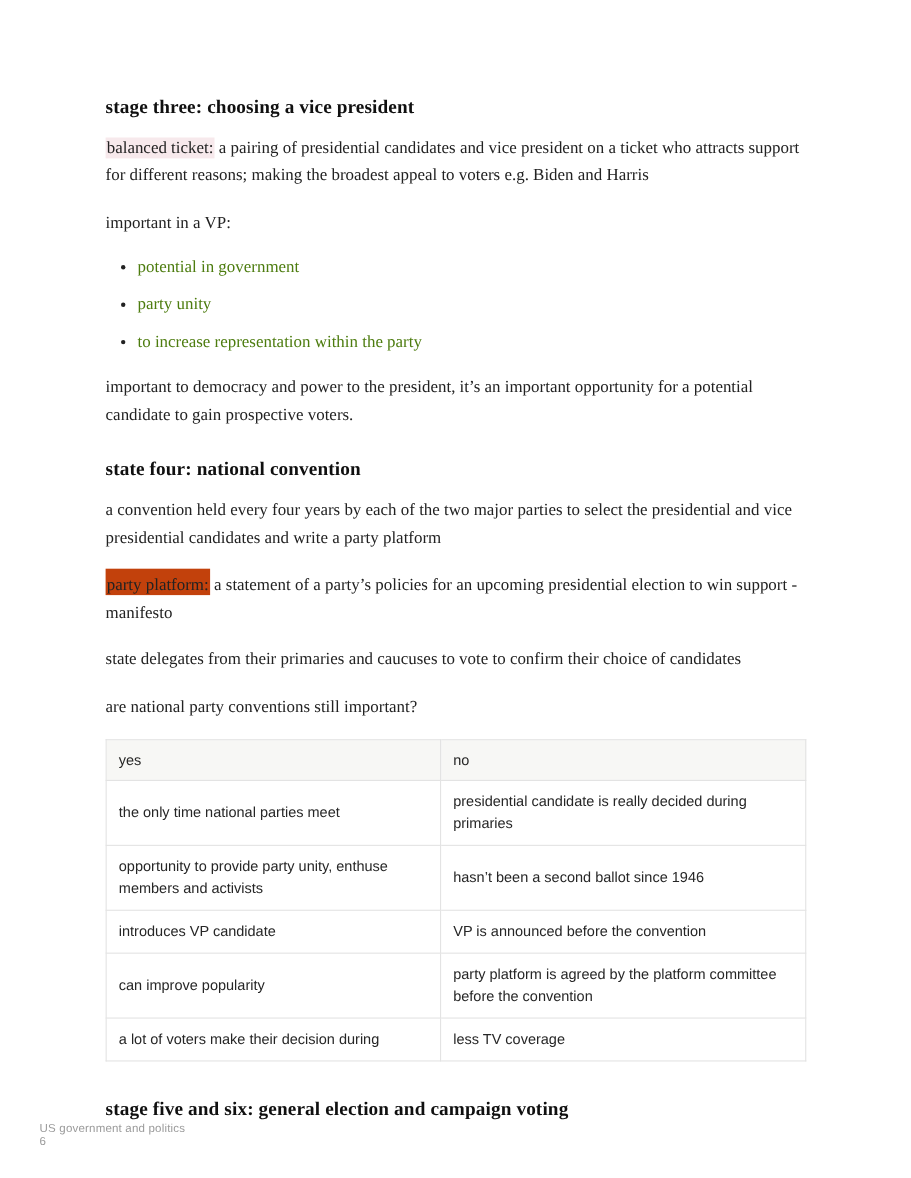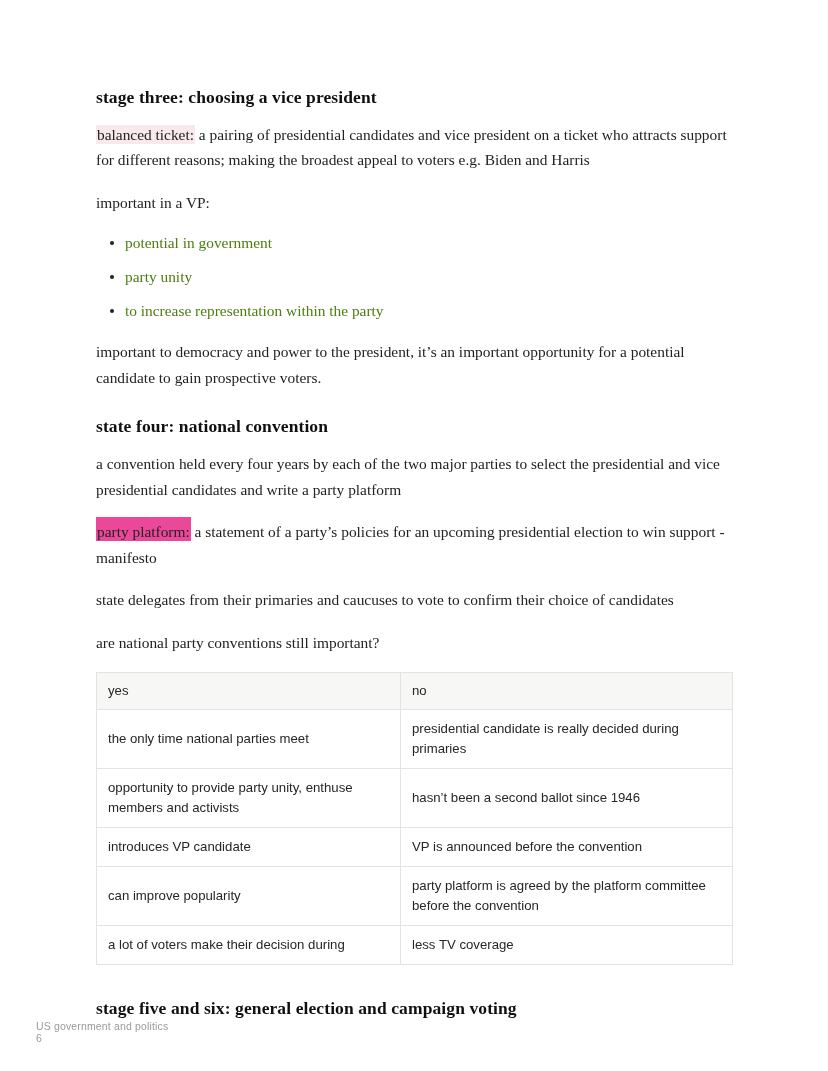--- a/index.html
+++ b/index.html
@@ -52,21 +52,21 @@
     text-align: left;
   }
 
   .hl {
     background-color: #f7e9ec;
     padding: 1px 1px 1px 1px;
     box-decoration-break: clone;
     -webkit-box-decoration-break: clone;
   }
   .hl-tall {
-    background-color: #ec4899;
+    background-color: #c2410c;
     padding: 6px 1px 1px 1px;
     box-decoration-break: clone;
     margin-top: 16px;
     -webkit-box-decoration-break: clone;
   }
 
   ul.bullets {
     margin: 0 0 17px 0;
     padding: 0;
     list-style: none;

